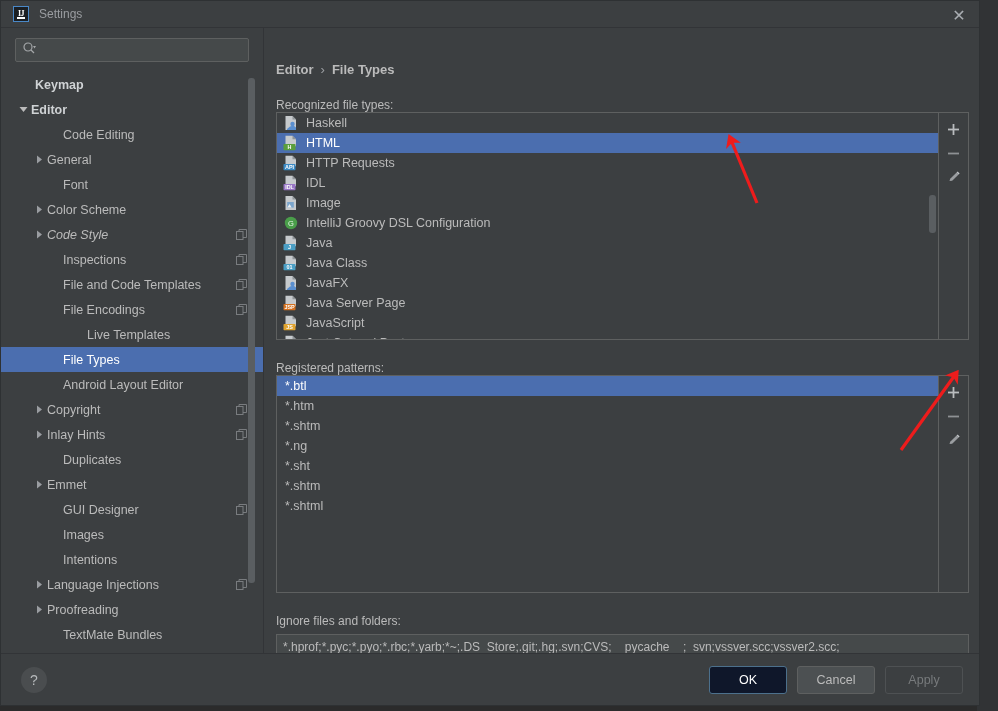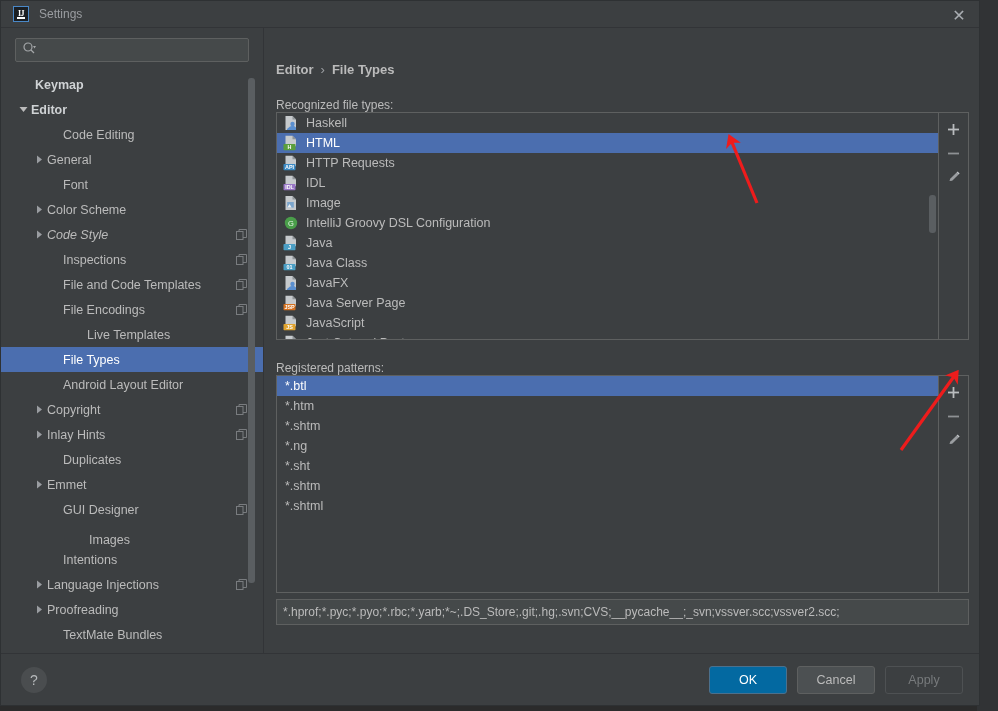--- a/index.html
+++ b/index.html
@@ -292,21 +292,21 @@
     border-radius: 3px;
     font-size: 12.5px;
     font-family: "Liberation Sans", sans-serif;
     display: flex; align-items: center; justify-content: center;
     cursor: pointer;
     border: 1px solid #5e6060;
     background: #4c5052;
     color: #bbbbbb;
   }
   .dlg-btn.primary {
-    background: #0369a1;
+    background: #0f172a;
     border-color: #4c708c;
     color: #ffffff;
   }
   .dlg-btn.disabled {
     background: #3c3f41;
     color: #777a7c;
     border-color: #4e5153;
   }
 
   
@@ -473,21 +473,21 @@
             <span class="tree-label">Emmet</span>
           </div>
           <div class="tree-item" style="padding-left: 46px;">
             <span class="tree-arrow"></span>
             <span class="tree-label">GUI Designer</span>
             <span class="copy-badge"><svg width="11" height="11" viewBox="0 0 11 11">
                 <rect x="0.5" y="2.5" width="6.5" height="8" fill="none" stroke="#9a9da1" stroke-width="1"></rect>
                 <path d="M3 2.5 L3 0.5 L10.5 0.5 L10.5 8.5 L7 8.5" fill="none" stroke="#9a9da1" stroke-width="1"></path>
               </svg></span>
           </div>
-          <div class="tree-item" style="padding-left: 72px; align-items: flex-end;">
+          <div class="tree-item" style="padding-left: 46px;">
             <span class="tree-arrow"></span>
             <span class="tree-label">Images</span>
           </div>
           <div class="tree-item" style="padding-left: 46px;">
             <span class="tree-arrow"></span>
             <span class="tree-label">Intentions</span>
           </div>
           <div class="tree-item" style="padding-left: 30px;">
             <span class="tree-arrow">
               <svg width="9" height="9" viewBox="0 0 9 9">
@@ -701,20 +701,21 @@
           </div>
           <div class="tool-btn">
             <svg width="14" height="14" viewBox="0 0 14 14">
               <path d="M2.5 11 L3.2 8.8 L9.6 2.4 L11.6 4.4 L5.2 10.8 Z" fill="#9a9da0"></path>
               <path d="M9.6 2.4 L10.6 1.4 L12.6 3.4 L11.6 4.4 Z" fill="#c2c5c8"></path>
             </svg>
           </div>
         </div>
       </div>
 
+      <div class="field-label">Ignore files and folders:</div>
       <input id="ignore-input" type="text" value="*.hprof;*.pyc;*.pyo;*.rbc;*.yarb;*~;.DS_Store;.git;.hg;.svn;CVS;__pycache__;_svn;vssver.scc;vssver2.scc;" style="">
     </div>
   </div>
 
   <div id="footer">
     <div id="help-btn">?</div>
     <div id="footer-buttons">
       <div class="dlg-btn primary">OK</div>
       <div class="dlg-btn">Cancel</div>
       <div class="dlg-btn disabled">Apply</div>

